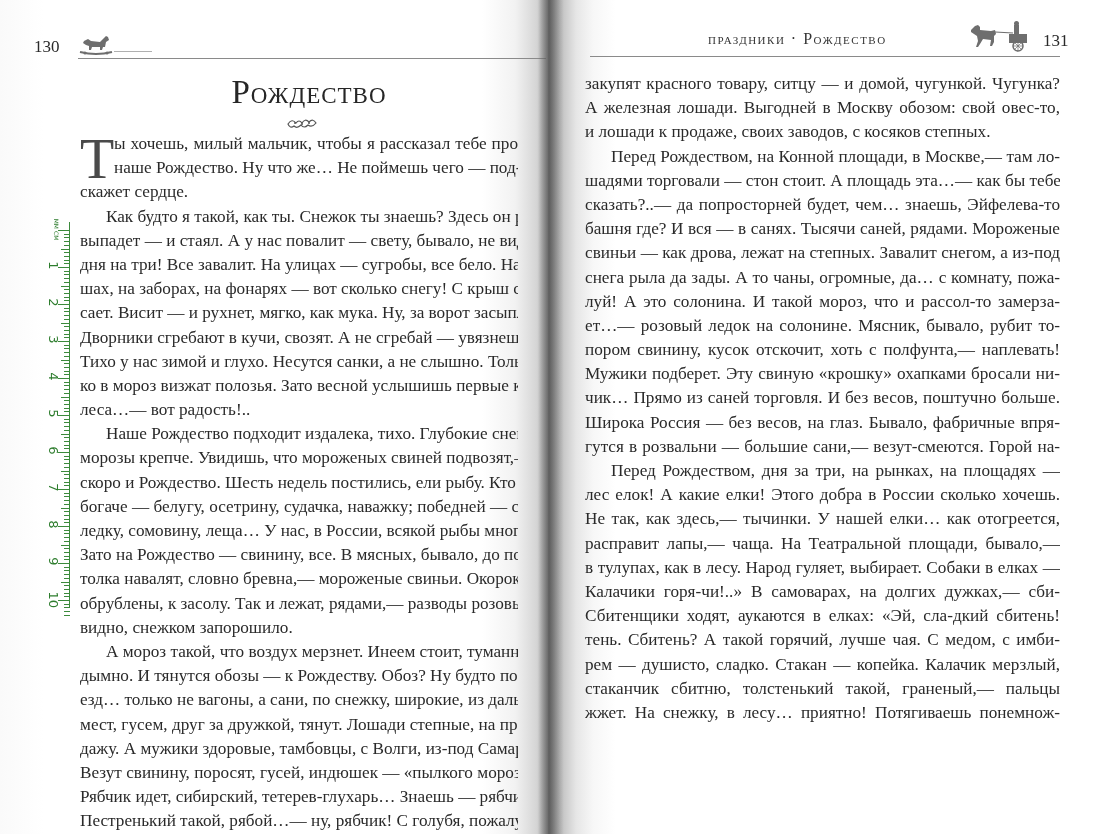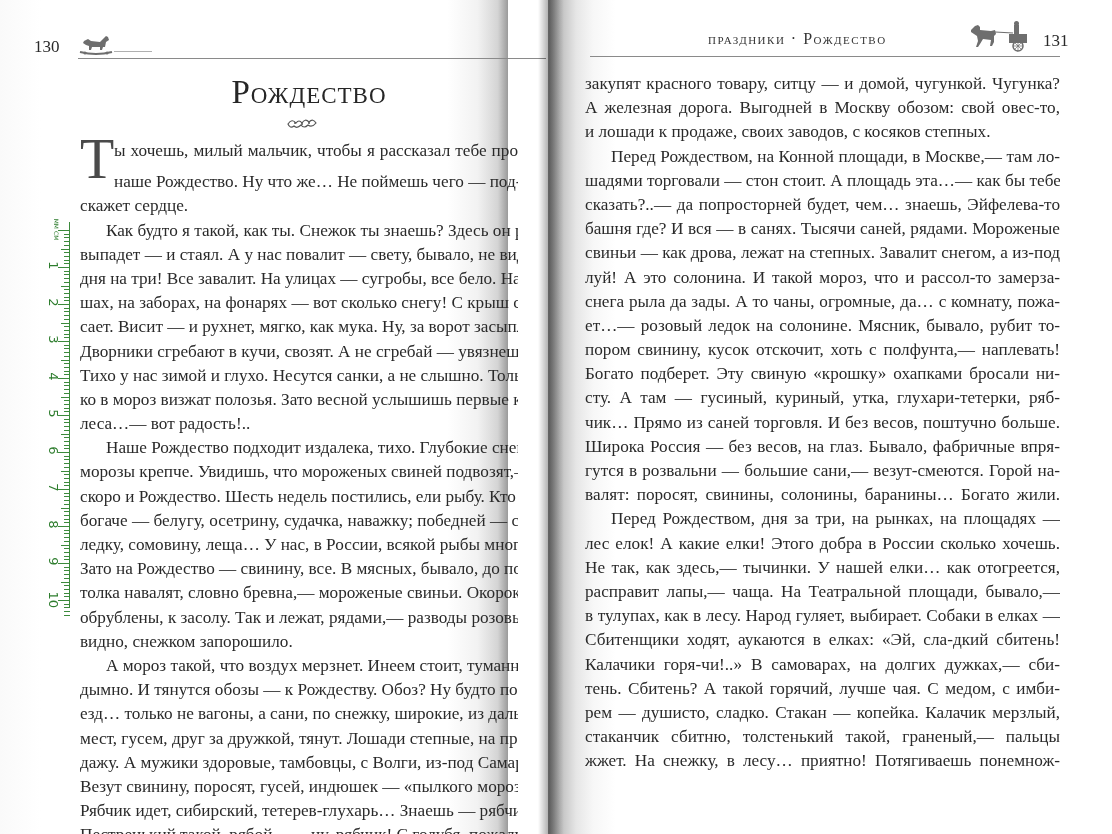--- a/index.html
+++ b/index.html
@@ -4,39 +4,39 @@
 <style>
   html, body { margin:0; padding:0; }
   body {
     width:1112px; height:834px; overflow:hidden; position:relative;
     background:#ffffff;
     font-family: "Liberation Serif", "DejaVu Serif", serif;
     color:#2a2a2a;
   }
   .spread { position:absolute; left:0; top:0; width:1112px; height:834px; }
   .page { position:absolute; top:0; height:834px; }
-  .page-left { left:0; width:508px; background:linear-gradient(to right,#fafafa 0%,#ffffff 8%,#ffffff 88%,#f2f2f2 94%,#d4d4d4 98%,#9a9a9a 100%); }
+  .page-left { left:0; width:548px; background:linear-gradient(to right,#fafafa 0%,#ffffff 8%,#ffffff 88%,#f2f2f2 94%,#d4d4d4 98%,#9a9a9a 100%); }
   .page-right { left:548px; width:564px; background:linear-gradient(to right,#8e8e8e 0%,#bdbdbd 2%,#e6e6e6 5%,#f7f7f7 8%,#ffffff 12%,#ffffff 100%); }
   .gutter-shadow { position:absolute; left:538px; top:0; width:26px; height:834px;
     background:linear-gradient(to right, rgba(0,0,0,0) 0%, rgba(0,0,0,0.35) 45%, rgba(0,0,0,0.25) 60%, rgba(0,0,0,0) 100%); }
 
   .running-head { position:absolute; font-size:16px; color:#333; }
   .page-num { position:absolute; font-size:17px; color:#2a2a2a; }
   .head-rule { position:absolute; height:1px; background:#8a8a8a; }
 
   .chapter-title { position:absolute; left:80px; top:74px; width:458px; text-align:center;
     font-size:33px; letter-spacing:1px; color:#262626; font-variant:small-caps; }
   .fleuron { position:absolute; left:286px; top:116px; width:32px; height:14px; }
 
   .text-block { position:absolute; }
   .line { height:24.2px; line-height:24.2px; font-size:17.2px; white-space:nowrap;
     text-align:justify; text-align-last:justify; overflow:hidden; }
   .line.last { text-align-last:left; }
   .line.indent { padding-left:26px; }
-  .line.dropline { padding-left:34px;margin-top:7px; }
+  .line.dropline { padding-left:34px; }
   .dropcap { position:absolute; left:0; top:2px; font-size:56px; line-height:50px; color:#4a4a4a; }
 
   .ruler { position:absolute; left:44px; top:222px; width:26px; height:386px; }
   .ruler .tick { position:absolute; right:0; height:1px; background:#3c8a3c; }
   .ruler .num { position:absolute; left:2px; font-family:"DejaVu Sans", sans-serif; font-size:13px; color:#2e7d2e;
     transform:rotate(90deg); transform-origin:center; width:14px; text-align:center; }
   .ruler .unit { position:absolute; left:2px; top:4px; font-family:"DejaVu Sans", sans-serif; font-size:6px; color:#2e7d2e;
     transform:rotate(90deg); }
   .ruler .spine { position:absolute; right:0; top:0; width:1px; height:386px; background:#3c8a3c; }
 </style>
@@ -233,44 +233,42 @@
       <circle cx="47.5" cy="3.5" r="2.5" fill="#6e6e6e"></circle>
       <circle cx="49" cy="26" r="5" fill="none" stroke="#6e6e6e" stroke-width="1.5"></circle>
       <path d="M49 21 L49 31 M44 26 L54 26 M45.5 22.5 L52.5 29.5 M52.5 22.5 L45.5 29.5" stroke="#6e6e6e" stroke-width="0.7"></path>
     </svg>
     <div class="page-num" style="left:495px;top:31px;">131</div>
 
     <div class="head-rule" style="left:42px;top:56px;width:470px;"></div>
 
     <div class="text-block" id="right-text" style="left:37px;top:72px;width:475px;">
         <div class="line">закупят красного товару, ситцу — и домой, чугункой. Чугунка?</div>
-        <div class="line">А железная дорога. Выгодней в Москву обозом: свой овес-то,</div>
+        <div class="line">А железная лошади. Выгодней в Москву обозом: свой овес-то,</div>
         <div class="line last">и лошади к продаже, своих заводов, с косяков степных.</div>
         <div class="line indent">Перед Рождеством, на Конной площади, в Москве,— там ло-</div>
         <div class="line">шадями торговали — стон стоит. А площадь эта…— как бы тебе</div>
         <div class="line">сказать?..— да попросторней будет, чем… знаешь, Эйфелева-то</div>
         <div class="line">башня где? И вся — в санях. Тысячи саней, рядами. Мороженые</div>
         <div class="line">свиньи — как дрова, лежат на степных. Завалит снегом, а из-под</div>
+        <div class="line">снега рыла да зады. А то чаны, огромные, да… с комнату, пожа-</div>
         <div class="line">луй! А это солонина. И такой мороз, что и рассол-то замерза-</div>
-        <div class="line">снега рыла да зады. А то чаны, огромные, да… с комнату, пожа-</div>
         <div class="line">ет…— розовый ледок на солонине. Мясник, бывало, рубит то-</div>
         <div class="line">пором свинину, кусок отскочит, хоть с полфунта,— наплевать!</div>
-        <div class="line">Богато подберет. Эту свиную «крошку» охапками бросали ни-</div>
-        <div class="line">сту. А там — гусиный, куриный, утка, глухари-тетерки, ряб-</div>
+        <div class="line">Мужики подберет. Эту свиную «крошку» охапками бросали ни-</div>
         <div class="line">чик… Прямо из саней торговля. И без весов, поштучно больше.</div>
         <div class="line">Широка Россия — без весов, на глаз. Бывало, фабричные впря-</div>
         <div class="line">гутся в розвальни — большие сани,— везут-смеются. Горой на-</div>
-        <div class="line">валят: поросят, свинины, солонины, баранины… Богато жили.</div>
         <div class="line indent">Перед Рождеством, дня за три, на рынках, на площадях —</div>
         <div class="line">лес елок! А какие елки! Этого добра в России сколько хочешь.</div>
         <div class="line">Не так, как здесь,— тычинки. У нашей елки… как отогреется,</div>
         <div class="line">расправит лапы,— чаща. На Театральной площади, бывало,—</div>
         <div class="line">в тулупах, как в лесу. Народ гуляет, выбирает. Собаки в елках —</div>
+        <div class="line">Калачики горя-чи!..» В самоварах, на долгих дужках,— сби-</div>
         <div class="line">Сбитенщики ходят, аукаются в елках: «Эй, сла-дкий сбитень!</div>
-        <div class="line">Калачики горя-чи!..» В самоварах, на долгих дужках,— сби-</div>
         <div class="line">тень. Сбитень? А такой горячий, лучше чая. С медом, с имби-</div>
         <div class="line">рем — душисто, сладко. Стакан — копейка. Калачик мерзлый,</div>
         <div class="line">стаканчик сбитню, толстенький такой, граненый,— пальцы</div>
         <div class="line">жжет. На снежку, в лесу… приятно! Потягиваешь понемнож-</div>
       </div>
   </div>
 
   <div class="gutter-shadow"></div>
 </div>
 

